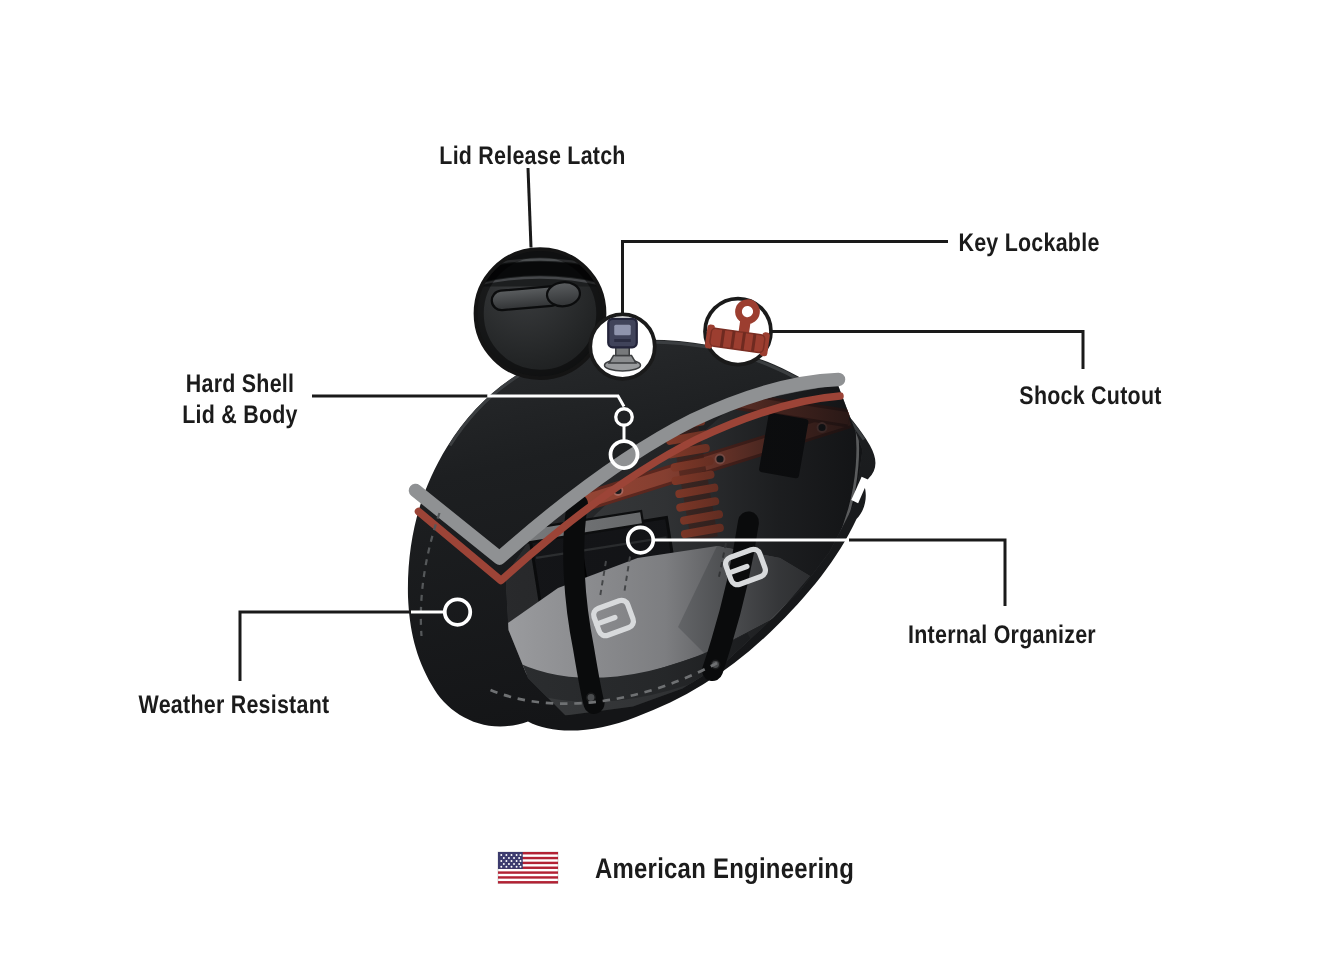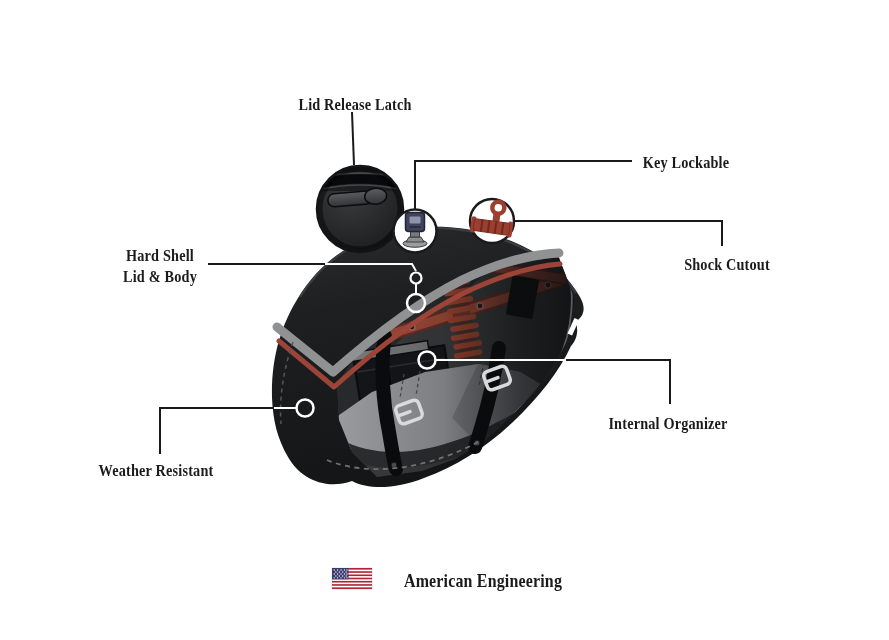--- a/index.html
+++ b/index.html
@@ -1,18 +1,18 @@
 <!DOCTYPE html>
 <html><head>
 <meta charset="utf-8">
 <style>
   html,body{margin:0;padding:0;background:#e8e8e8;}
   #canvas{
     position:relative;width:889px;height:640px;background:#ffffff;
-    overflow:hidden;font-family:Liberation Serif, serif;
+    overflow:hidden;font-family:Liberation Sans, sans-serif;
   }
   #art{position:absolute;left:0;top:0;width:889px;height:640px;display:block;}
   .label{
     position:absolute;transform:translate(-50%,-50%) scaleX(0.84);
     font-weight:700;font-size:17px;line-height:21px;color:#1b1b1b;
     white-space:nowrap;letter-spacing:.2px;text-align:center;z-index:5;
   }
   .label.two-line{white-space:normal;width:140px;}
   .label.footer-label{font-size:19px;}
 </style>

